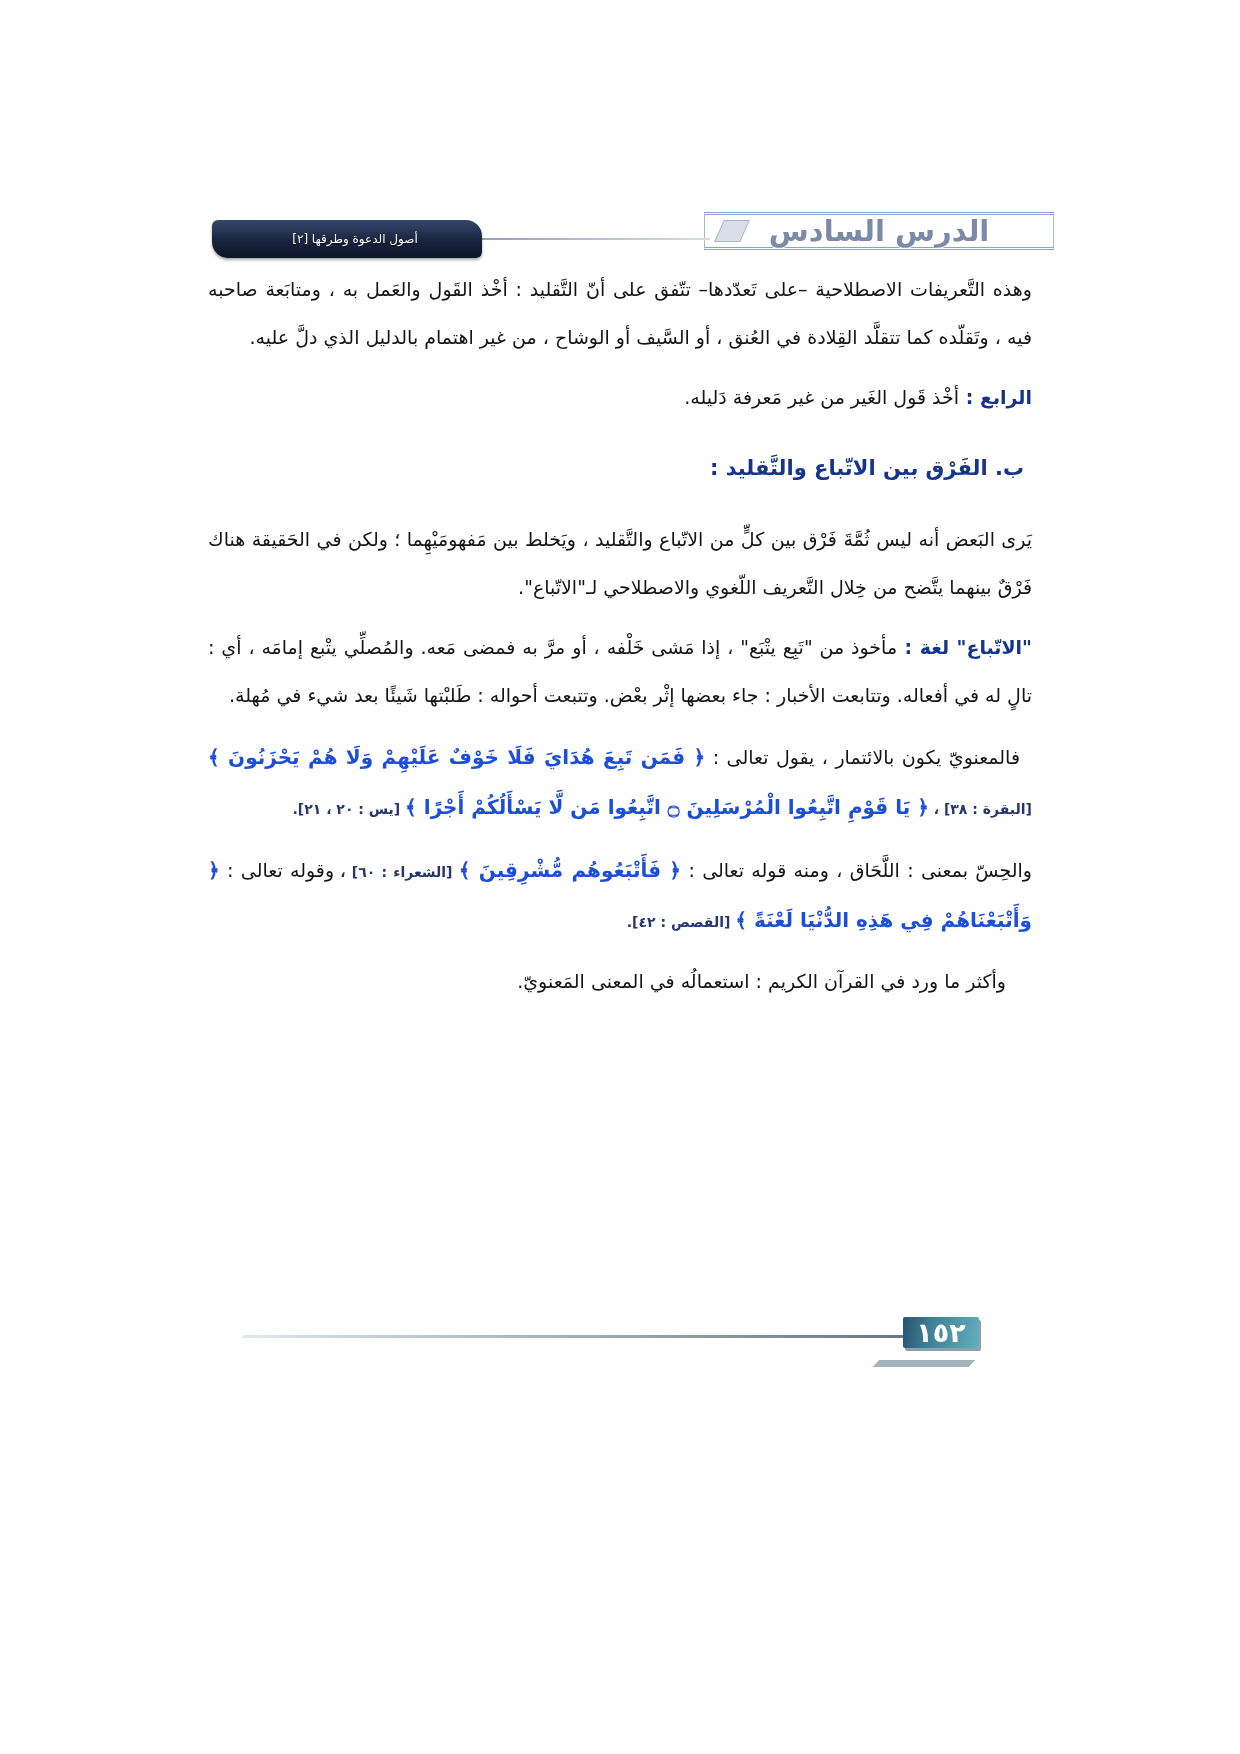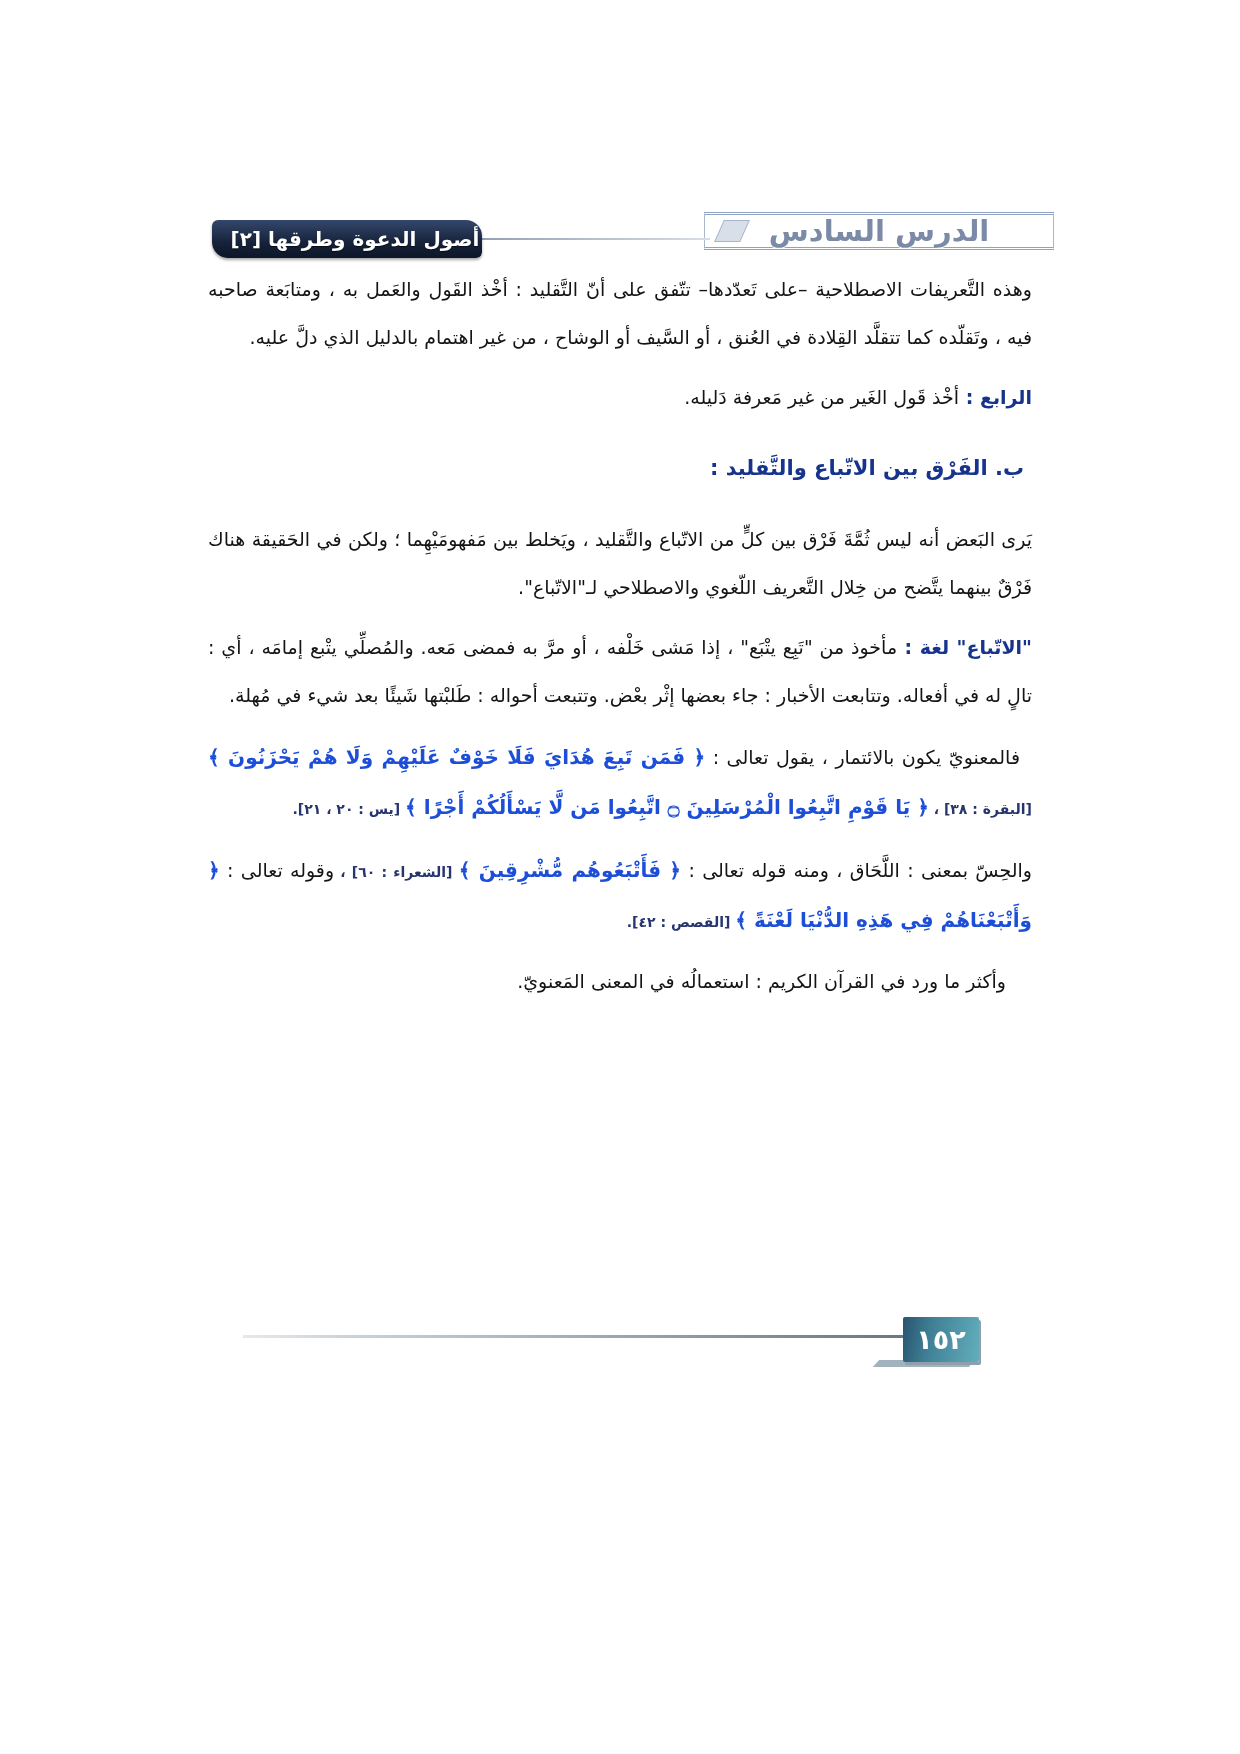--- a/index.html
+++ b/index.html
@@ -42,21 +42,21 @@
 
   .book-banner {
     position:absolute; top:220px; left:212px;
     width:270px; height:38px;
     background:linear-gradient(180deg,#34476c 0%,#16223a 60%,#0d1628 100%);
     border-radius:6px 16px 6px 16px;
     box-shadow:0 2px 3px rgba(0,0,0,.35);
     display:flex; align-items:center; justify-content:center;
   }
   .book-title {
-    color:#ffffff; font-weight:bold; font-size:20px; letter-spacing:1px;
+    color:#ffffff; font-weight:normal; font-size:12px; letter-spacing:1px;
     text-shadow:0 1px 1px rgba(0,0,0,.6);
     margin-left:16px;
   }
 
   
   .content {
     position:absolute; top:266px; right:208px; width:824px;
     direction:rtl; text-align:justify;
     font-size:19px; line-height:2.5; color:#141414;
   }
@@ -74,21 +74,21 @@
   
   .footer-rule {
     position:absolute; top:1335px; left:243px; width:660px; height:3px;
     background:linear-gradient(to left,#687884,#ccd4da 85%,#e5e9ec);
   }
   .badge-shadow {
     position:absolute; top:1360px; left:876px; width:96px; height:7px;
     background:#a3b3bd; transform:skewX(-42deg);
   }
   .page-badge {
-    position:absolute; top:1317px; left:903px; width:76px; height:45px;
+    position:absolute; top:1317px; left:903px; width:76px; height:31px;
     background:linear-gradient(100deg,#28546f 0%,#3f7f95 35%,#62aebc 100%);
     color:#ffffff; font-weight:bold; font-size:27px;
     display:flex; align-items:center; justify-content:center;
     border-radius:2px;
     box-shadow:2px 3px 0 #8fa0ab;
   }
 </style>
 </head>
 <body>
 

